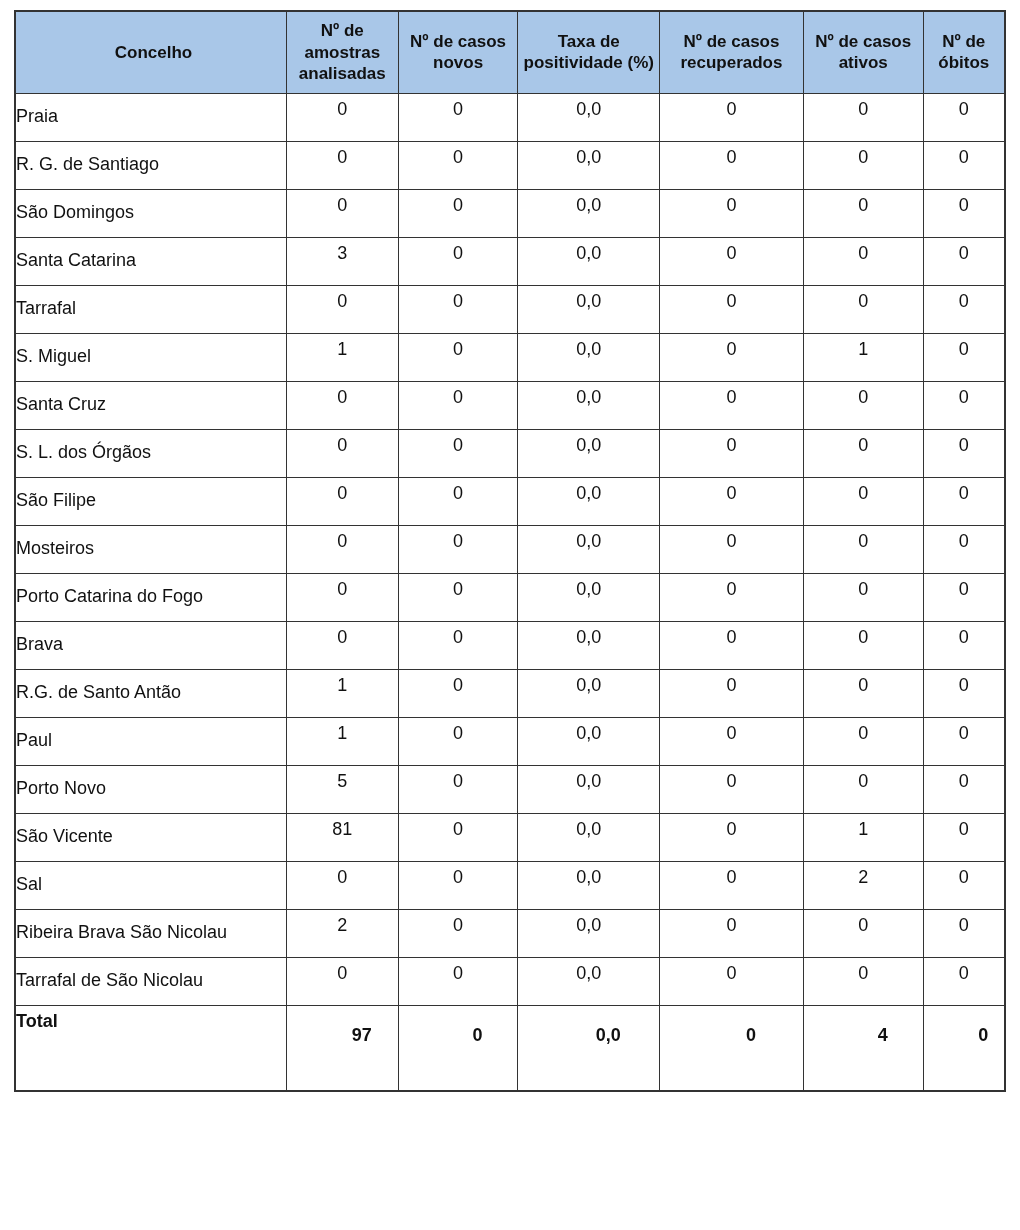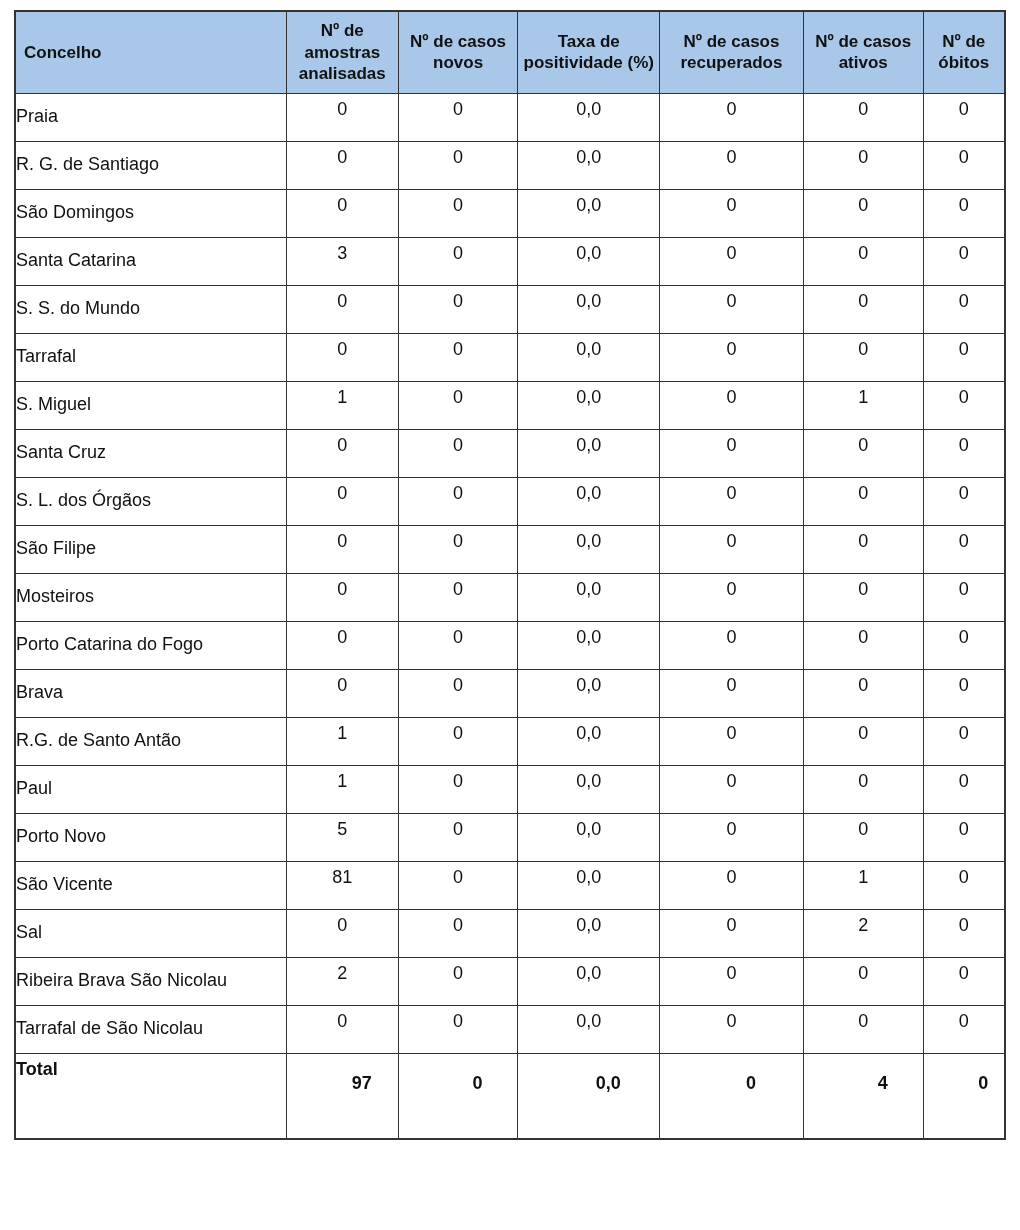--- a/index.html
+++ b/index.html
@@ -31,21 +31,21 @@
   th {
     background: #A9C7E8;
     font-weight: bold;
     font-size: 17px;
     line-height: 1.25;
     text-align: center;
     vertical-align: middle;
     padding: 2px 3px;
   }
   th.col-concelho {
-    text-align: left;
+    text-align: center;
     padding-left: 8px;
   }
   tbody tr { height: 48px; }
   td {
     font-size: 18px;
     vertical-align: top;
     background: #ffffff;
   }
   td.name-cell {
     text-align: left;
@@ -117,29 +117,20 @@
         <tr>
           <td class="name-cell">Santa Catarina</td>
           <td class="num-cell">3</td>
           <td class="num-cell">0</td>
           <td class="num-cell">0,0</td>
           <td class="num-cell">0</td>
           <td class="num-cell">0</td>
           <td class="num-cell">0</td>
         </tr>
         <tr>
-          <td class="name-cell">S. S. do Mundo</td>
-          <td class="num-cell">0</td>
-          <td class="num-cell">0</td>
-          <td class="num-cell">0,0</td>
-          <td class="num-cell">0</td>
-          <td class="num-cell">0</td>
-          <td class="num-cell">0</td>
-        </tr>
-        <tr>
           <td class="name-cell">Tarrafal</td>
           <td class="num-cell">0</td>
           <td class="num-cell">0</td>
           <td class="num-cell">0,0</td>
           <td class="num-cell">0</td>
           <td class="num-cell">0</td>
           <td class="num-cell">0</td>
         </tr>
         <tr>
           <td class="name-cell">S. Miguel</td>

